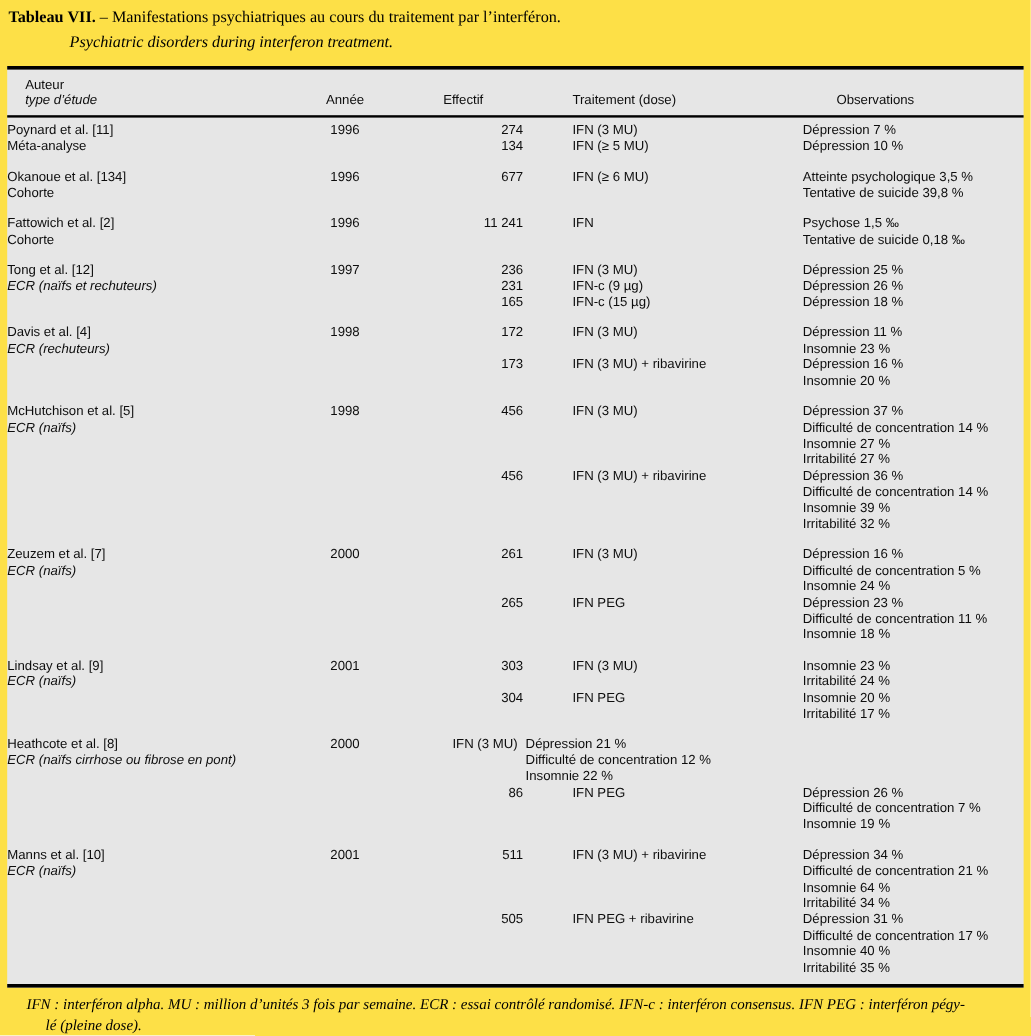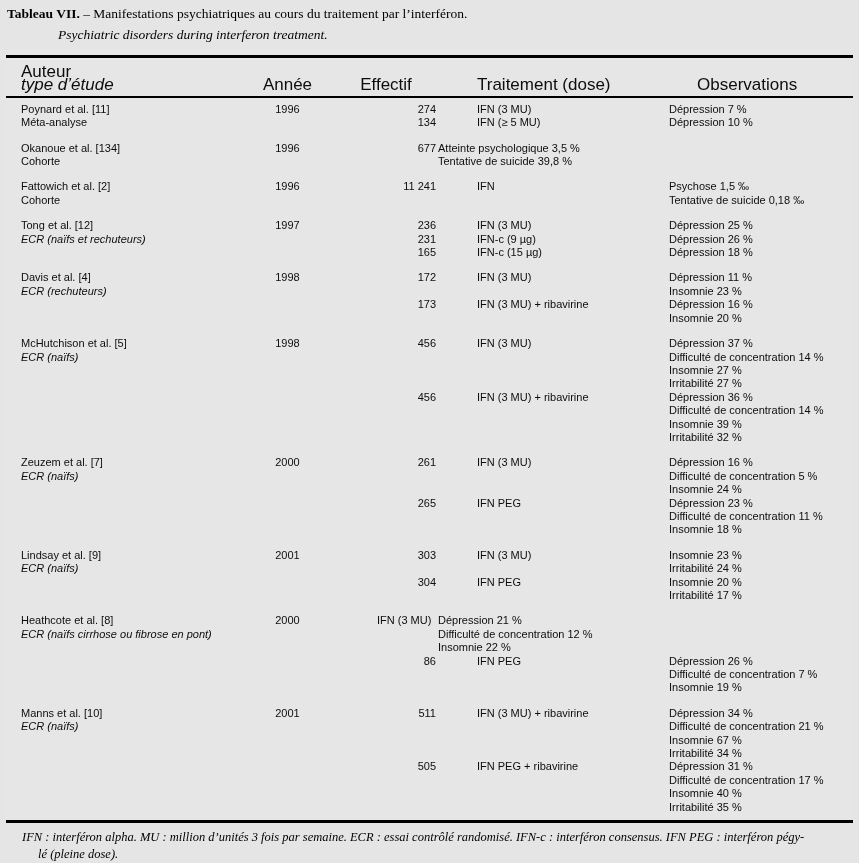--- a/index.html
+++ b/index.html
@@ -1,19 +1,19 @@
 <!DOCTYPE html>
 <html><head>
 <meta charset="utf-8">
 <style>
   html,body { margin:0; padding:0; background:#ffffff; }
   .page {
     position: relative;
     width: 859px; height: 863px;
-    background: #e5e5e5;
+    background: #fde047;
     color: #111;
     overflow: hidden;
     font-family: "Liberation Sans", sans-serif;
   }
   
   .caption {
     font-family: "Liberation Serif", serif;
     font-size: 13.5px;
     line-height: 17px;
     margin: 5px 8px 0 7px;
@@ -37,31 +37,31 @@
     font-size: 11px;
     line-height: 13.4px;
     color: #0d0d0d;
   }
   .thead {
     display: grid;
     grid-template-columns: 233px 97px 100px 231px 1fr;
     align-items: end;
     padding: 7px 0 4px 0;
     border-bottom: 2px solid #000;
-    font-size: 17px;
+    font-size: 11px;
   }
   .th-author { padding-left: 15px; }
   .th-author .l2 { font-style: italic; }
   .th-year, .th-eff { text-align: center; }
   .th-treat { padding-left: 41px; }
   .th-obs { padding-left: 2px; margin-left: 28px; }
   .tbody { padding: 5px 0 6px 0; }
   .study { display: flex; margin-bottom: 12px; }
   .study:last-child { margin-bottom: 0; }
-  .author-cell { width: 233px; box-sizing: border-box; padding-left: 15px; flex: none; }
+  .author-cell { width: 233px; box-sizing: border-box; flex: none; }
   .study-type.italic { font-style: italic; }
   .arms { flex: 1; }
   .arm { display: grid; grid-template-columns: 97px 100px 231px 1fr; }
   .arm .year { text-align: center; }
   .arm .eff  { text-align: right; }
   .arm .treat { padding-left: 41px; }
   .arm .obs { padding-left: 2px; }
   
   .footnote {
     font-family: "Liberation Serif", serif;
@@ -123,20 +123,21 @@
         </div>
         <div class="study">
           <div class="author-cell">
             <div class="author">Okanoue et al. [134]</div>
             <div class="study-type">Cohorte</div>
           </div>
           <div class="arms">
             <div class="arm">
               <div class="year">1996</div>
               <div class="eff">677</div>
+              <div class="treat">IFN (≥ 6 MU)</div>
               <div class="obs">
                 <div class="obs-line">Atteinte psychologique 3,5 %</div>
                 <div class="obs-line">Tentative de suicide 39,8 %</div>
               </div>
             </div>
           </div>
         </div>
         <div class="study">
           <div class="author-cell">
             <div class="author">Fattowich et al. [2]</div>
@@ -329,21 +330,21 @@
             <div class="study-type italic">ECR (naïfs)</div>
           </div>
           <div class="arms">
             <div class="arm">
               <div class="year">2001</div>
               <div class="eff">511</div>
               <div class="treat">IFN (3 MU) + ribavirine</div>
               <div class="obs">
                 <div class="obs-line">Dépression 34 %</div>
                 <div class="obs-line">Difficulté de concentration 21 %</div>
-                <div class="obs-line">Insomnie 67 %</div>
+                <div class="obs-line">Insomnie 64 %</div>
                 <div class="obs-line">Irritabilité 34 %</div>
               </div>
             </div>
             <div class="arm">
               <div class="year"></div>
               <div class="eff">505</div>
               <div class="treat">IFN PEG + ribavirine</div>
               <div class="obs">
                 <div class="obs-line">Dépression 31 %</div>
                 <div class="obs-line">Difficulté de concentration 17 %</div>

